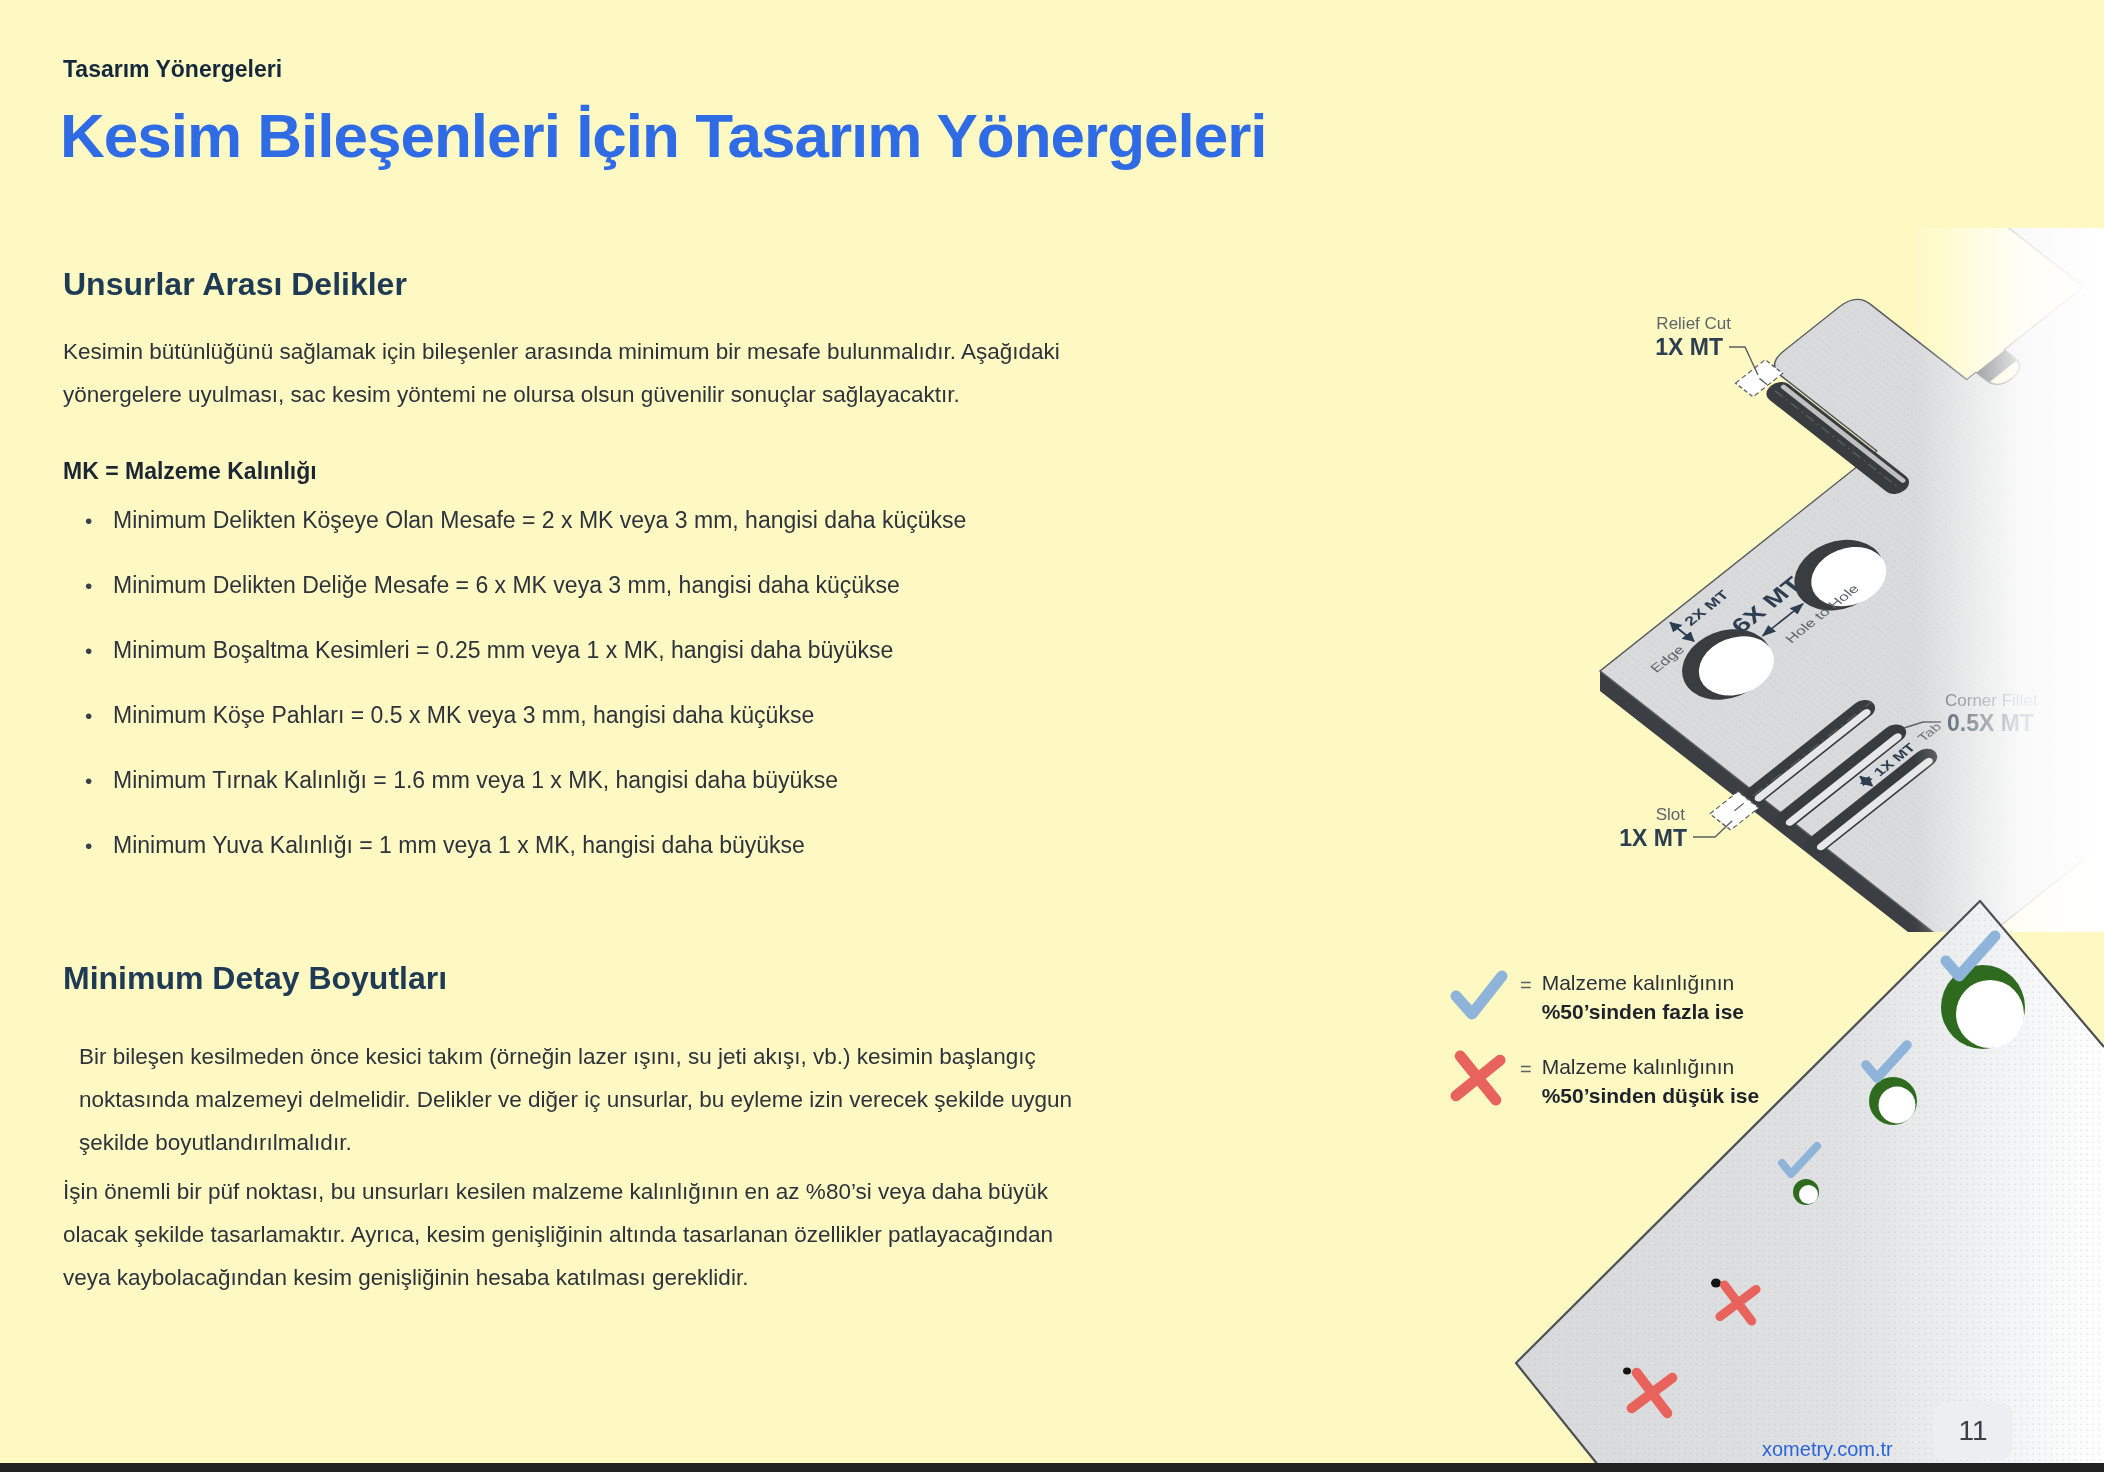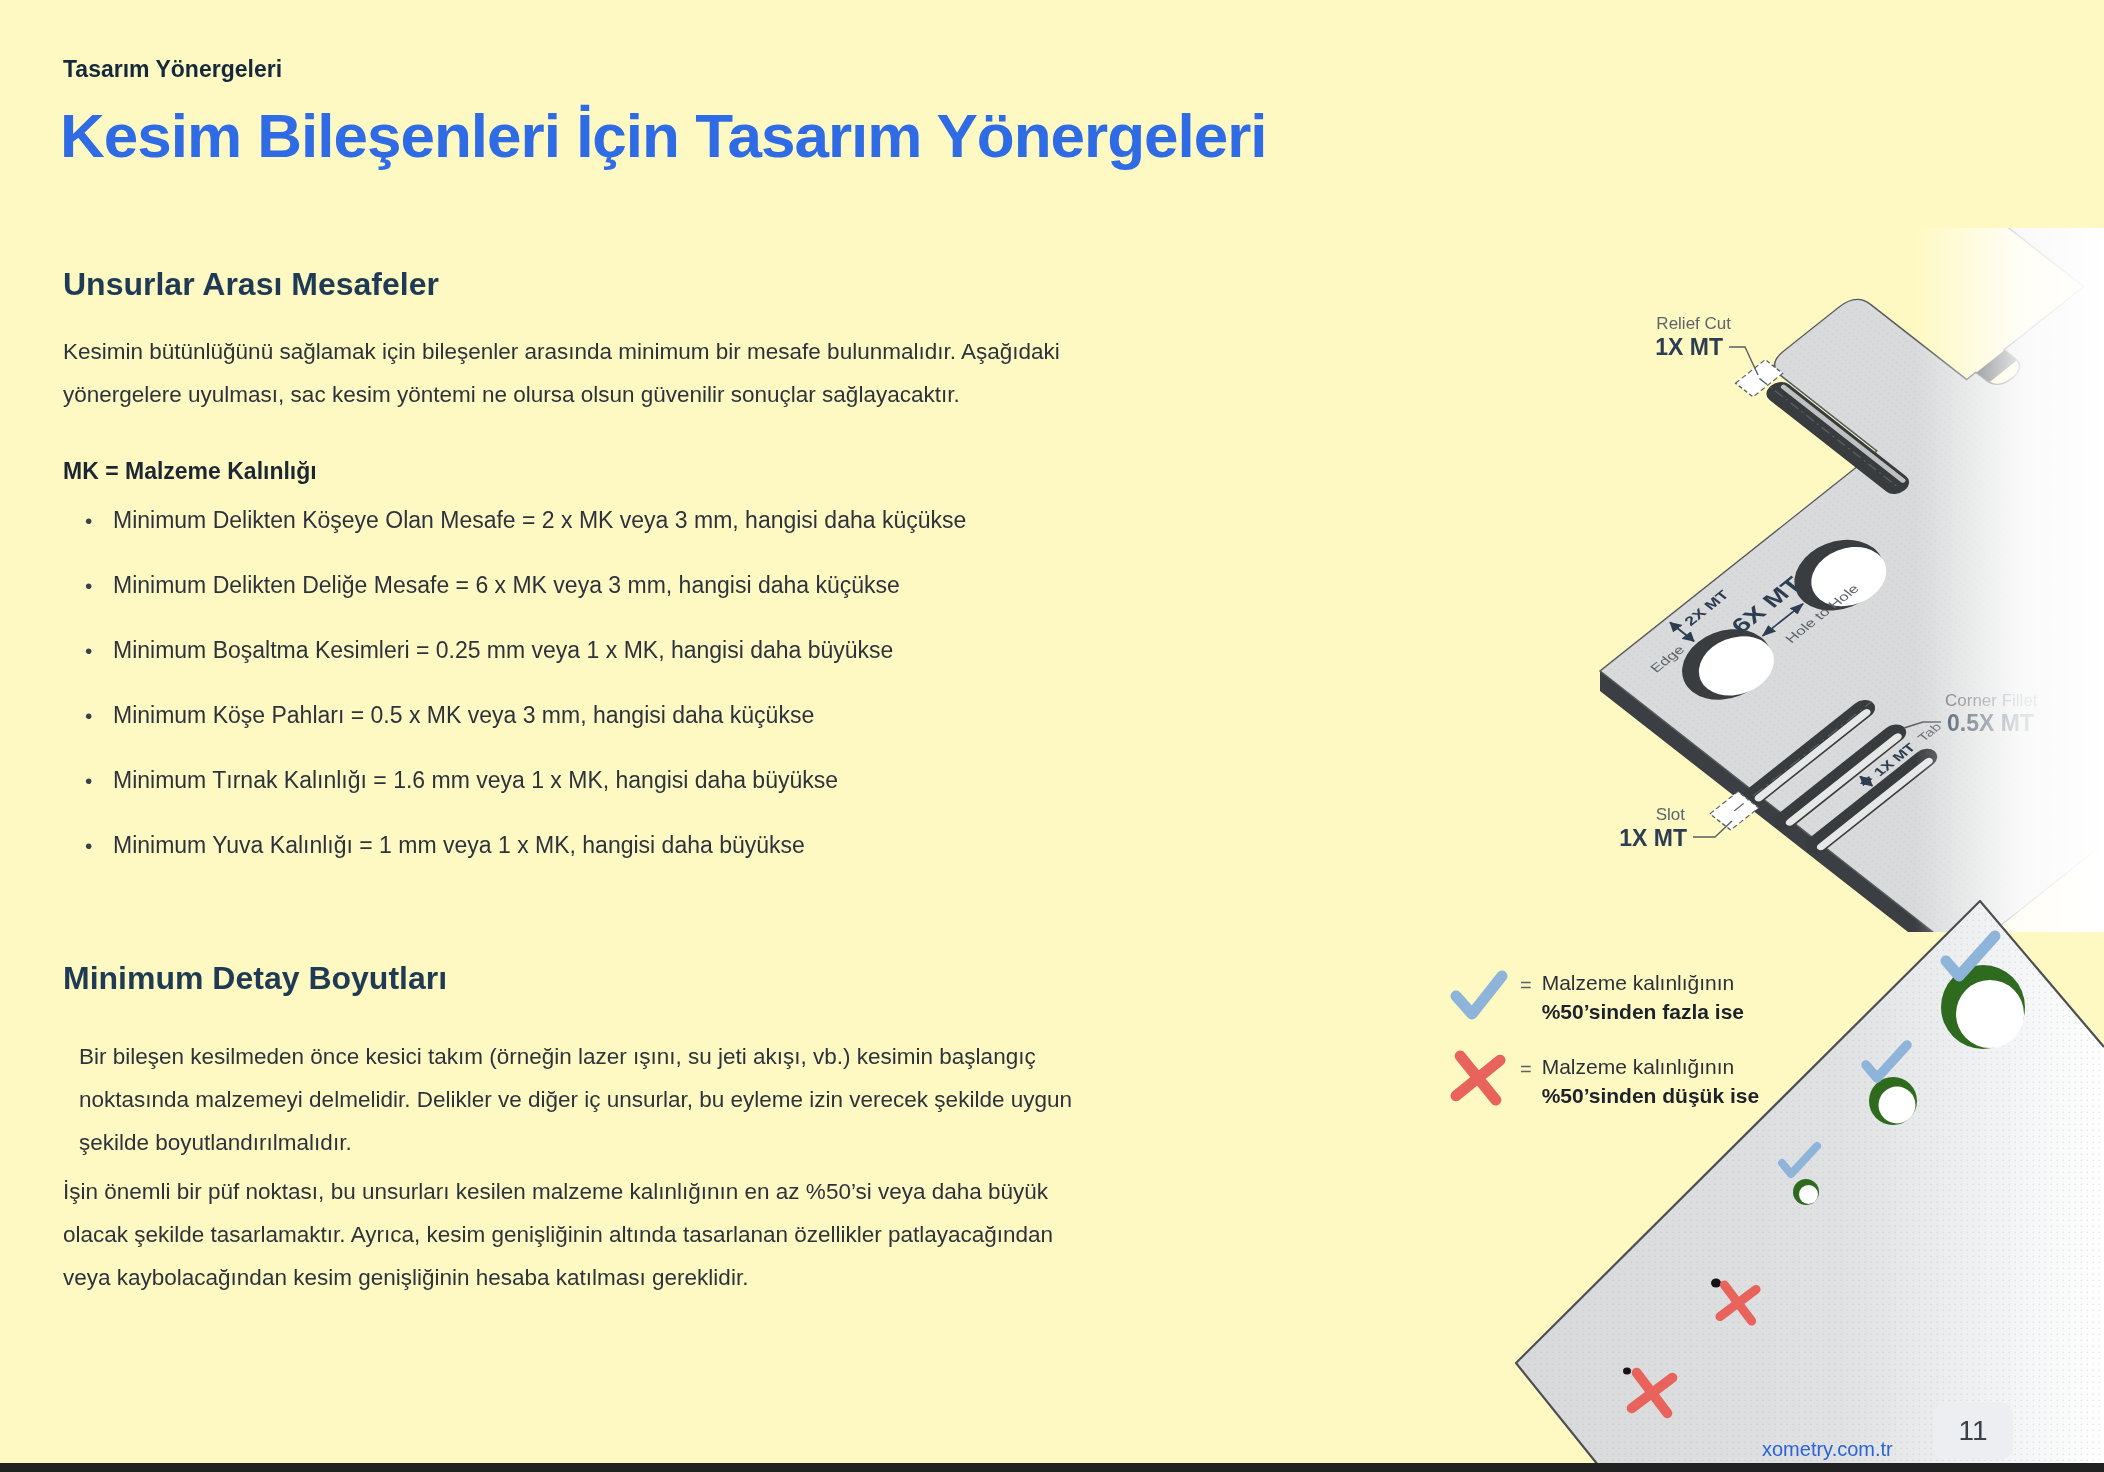--- a/index.html
+++ b/index.html
@@ -48,36 +48,36 @@
   .bottom-bar{left:0;bottom:0;width:100%;height:9px;background:#212121;}
 </style>
 </head>
 <body>
 
 <div class="page">
 
   <div class="abs eyebrow">Tasarım Yönergeleri</div>
   <h1 class="abs title" style="margin:0">Kesim Bileşenleri İçin Tasarım Yönergeleri</h1>
 
-  <h2 class="abs h2 h2a" style="margin:0">Unsurlar Arası Mesafeler</h2>
+  <h2 class="abs h2 h2a" style="margin:0">Unsurlar Arası Delikler</h2>
   <p class="abs body-text intro" style="margin:0">Kesimin bütünlüğünü sağlamak için bileşenler arasında minimum bir mesafe bulunmalıdır. Aşağıdaki yönergelere uyulması, sac kesim yöntemi ne olursa olsun güvenilir sonuçlar sağlayacaktır.</p>
   <div class="abs abbrev">MK = Malzeme Kalınlığı</div>
 
   <ul class="abs bullets">
     <li>Minimum Delikten Köşeye Olan Mesafe = 2 x MK veya 3 mm, hangisi daha küçükse</li>
     <li>Minimum Delikten Deliğe Mesafe = 6 x MK veya 3 mm, hangisi daha küçükse</li>
     <li>Minimum Boşaltma Kesimleri = 0.25 mm veya 1 x MK, hangisi daha büyükse</li>
     <li>Minimum Köşe Pahları = 0.5 x MK veya 3 mm, hangisi daha küçükse</li>
     <li>Minimum Tırnak Kalınlığı = 1.6 mm veya 1 x MK, hangisi daha büyükse</li>
     <li>Minimum Yuva Kalınlığı = 1 mm veya 1 x MK, hangisi daha büyükse</li>
   </ul>
 
   <h2 class="abs h2 h2b" style="margin:0">Minimum Detay Boyutları</h2>
   <p class="abs body-text para1" style="margin:16px">Bir bileşen kesilmeden önce kesici takım (örneğin lazer ışını, su jeti akışı, vb.) kesimin başlangıç noktasında malzemeyi delmelidir. Delikler ve diğer iç unsurlar, bu eyleme izin verecek şekilde uygun şekilde boyutlandırılmalıdır.</p>
-  <p class="abs body-text para2" style="margin:0">İşin önemli bir püf noktası, bu unsurları kesilen malzeme kalınlığının en az %50’si veya daha büyük olacak şekilde tasarlamaktır. Ayrıca, kesim genişliğinin altında tasarlanan özellikler patlayacağından veya kaybolacağından kesim genişliğinin hesaba katılması gereklidir.</p>
+  <p class="abs body-text para2" style="margin:0">İşin önemli bir püf noktası, bu unsurları kesilen malzeme kalınlığının en az %80’si veya daha büyük olacak şekilde tasarlamaktır. Ayrıca, kesim genişliğinin altında tasarlanan özellikler patlayacağından veya kaybolacağından kesim genişliğinin hesaba katılması gereklidir.</p>
 
   <svg class="abs dia1" width="919" height="704" viewBox="0 0 919 704">
     <defs>
       <marker id="mA" viewBox="0 0 8 8" refX="7" refY="4" markerWidth="7" markerHeight="7" orient="auto-start-reverse">
         <path d="M0,0.5 L7.5,4 L0,7.5 z" fill="#2c3e50"></path>
       </marker>
       <pattern id="dots" width="6" height="6" patternUnits="userSpaceOnUse">
         <circle cx="1.2" cy="1.2" r="0.75" fill="#b3b6b9"></circle>
       </pattern>
       <clipPath id="surfClip">

